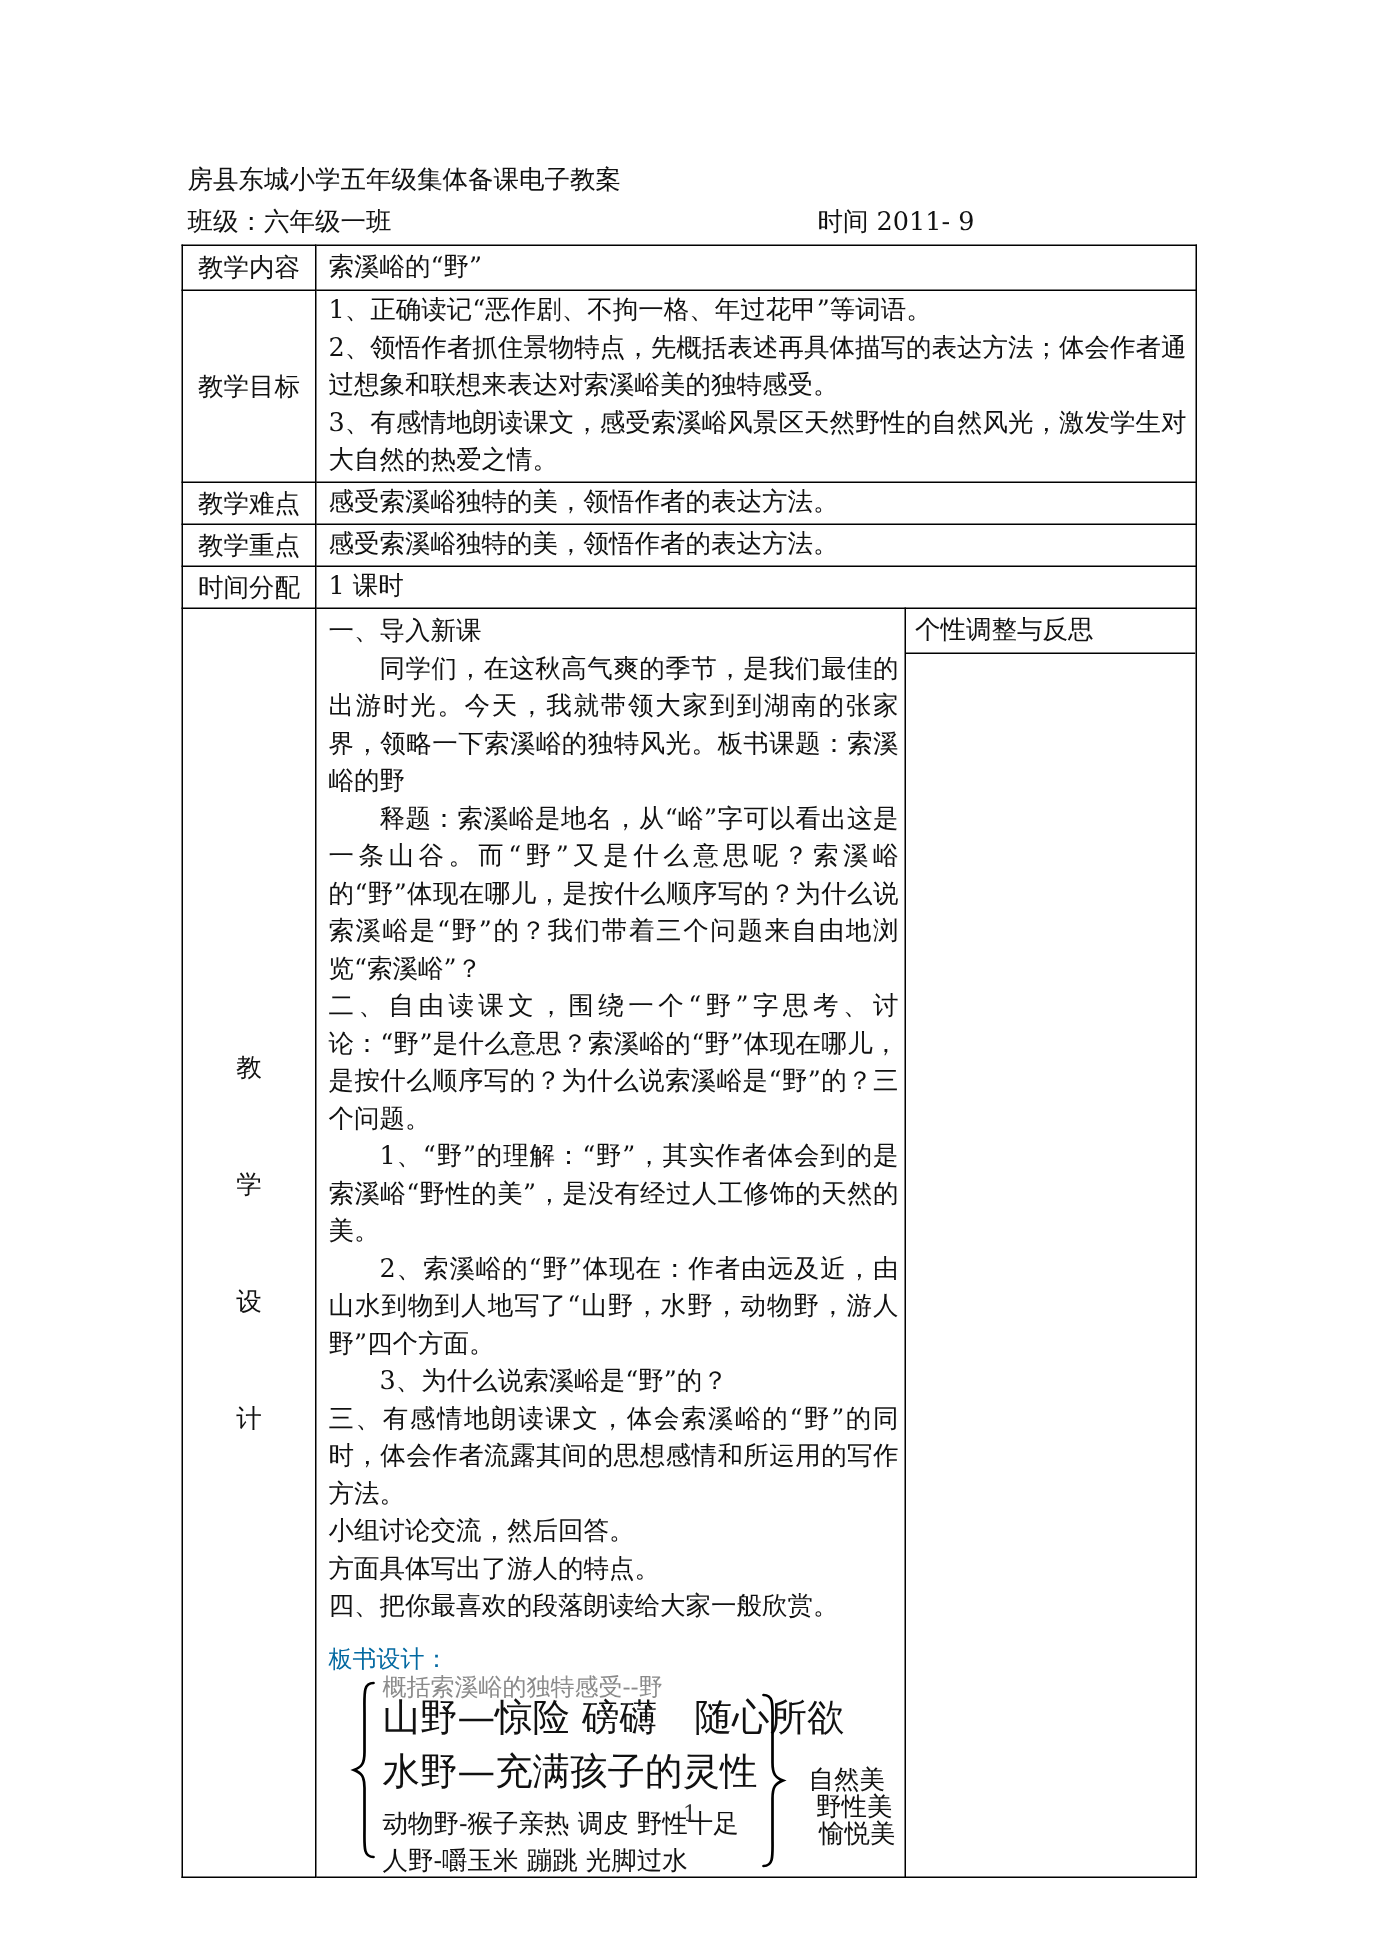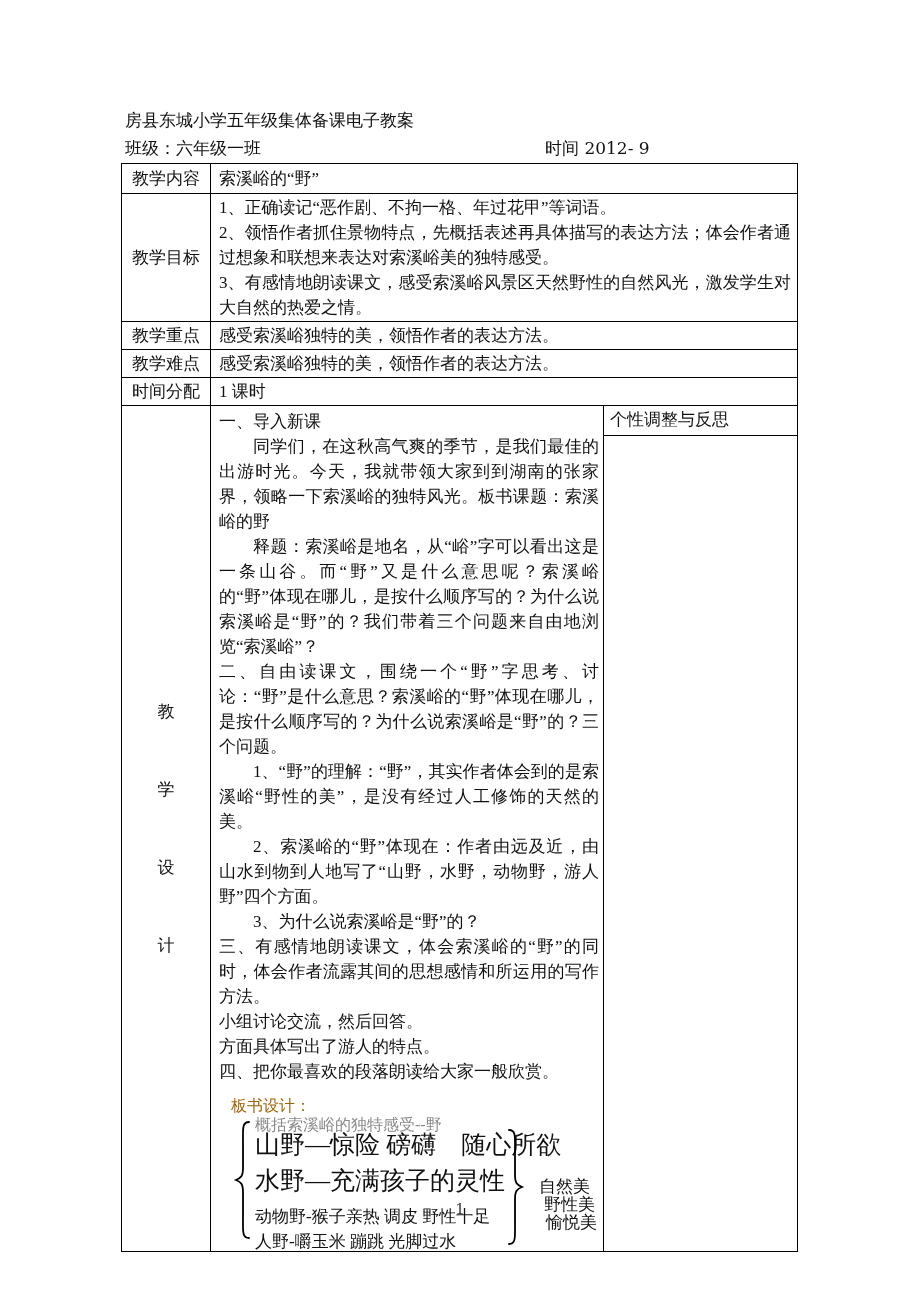--- a/index.html
+++ b/index.html
@@ -12,37 +12,37 @@
   }
   .page { position: absolute; left: 0; top: 0; width: 884px; height: 1302px; background: #fff; }
   .doc { position: absolute; left: 121px; top: 109px; width: 676px; }
 
   .doc-title { font-size: 17px; line-height: 22px; margin-left: 4px; white-space: nowrap; }
   .meta-row { position: relative; height: 22px; margin-top: 6px; font-size: 17px; line-height: 22px; }
   .class-label { position: absolute; left: 4px; top: 0; white-space: nowrap; }
   .time-label  { position: absolute; left: 424px; top: 0; white-space: nowrap; }
 
   table.lesson { border-collapse: collapse; table-layout: fixed; width: 676px; margin-top: 4px; }
-  table.lesson td { border: 1.5px solid #000; overflow: hidden; font-family: Liberation Serif, serif; }
+  table.lesson td { border: 1.5px solid #000; overflow: hidden; }
 
   td.lbl { text-align: center; vertical-align: middle; font-size: 17px; padding: 0 2px; }
   td.cnt { font-size: 17px; line-height: 25px; padding: 1px 6px 1px 8px; vertical-align: middle; }
   td.cnt-top { vertical-align: top; }
   .goal-line { text-align: justify; }
 
   td.main-cell { vertical-align: top; font-size: 17px; line-height: 25px; padding: 3px 4px 0 8px; height: 730px; }
   td.main-cell p { text-align: justify; }
   td.main-cell p.indent { text-indent: 2em; }
 
   .vlabel-box { display: flex; flex-direction: column; align-items: center; justify-content: center; gap: 55px; height: 726px; font-size: 17px; }
 
   td.right-cell { vertical-align: top; padding: 0; }
   .right-header { height: 30px; line-height: 28px; padding-left: 6px; font-size: 17px; border-bottom: 1.5px solid #000; }
 
-  .board-heading { margin-top: 12px; color: #a16207; font-size: 16px; line-height: 20px; margin-left: 12px; }
+  .board-heading { margin-top: 12px; color: #0369a1; font-size: 16px; line-height: 20px; }
   .board-diagram { display: flex; align-items: flex-start; margin-top: 0px; }
   .brace-left  { margin: 4px 0 0 12px; flex: none; }
   .brace-right { margin-top: 12px; flex: none; }
   .board-lines { margin-left: 2px; width: 250px; flex: none; }
   .board-summary   { color: #8a8a8a; font-size: 16px; line-height: 17px; white-space: nowrap; }
   .board-line-big  { font-size: 25px; line-height: 22px; white-space: nowrap; }
   .bl-mountain { margin-top: 1px; }
   .bl-water    { margin-top: 14px; }
   .board-line-normal { font-size: 17px; line-height: 19px; white-space: nowrap; }
   .bl-animal { margin-top: 15px; }
@@ -55,21 +55,21 @@
 </style>
 </head>
 <body>
 
 <div class="page">
   <div class="doc">
 
     <div class="doc-title">房县东城小学五年级集体备课电子教案</div>
     <div class="meta-row">
       <span class="class-label">班级：六年级一班</span>
-      <span class="time-label">时间 2012- 9</span>
+      <span class="time-label">时间 2011- 9</span>
     </div>
 
     <table class="lesson">
       <colgroup>
           <col style="width:89px">
           <col style="width:393px">
           <col style="width:194px">
         </colgroup>
 
       <tbody>
@@ -81,26 +81,26 @@
       <tr>
         <td class="lbl" style="height:123px">教学目标</td>
         <td class="cnt cnt-top" colspan="2">
           <div class="goal-line">1、正确读记“恶作剧、不拘一格、年过花甲”等词语。</div>
           <div class="goal-line">2、领悟作者抓住景物特点，先概括表述再具体描写的表达方法；体会作者通过想象和联想来表达对索溪峪美的独特感受。</div>
           <div class="goal-line">3、有感情地朗读课文，感受索溪峪风景区天然野性的自然风光，激发学生对大自然的热爱之情。</div>
         </td>
       </tr>
 
       <tr>
-        <td class="lbl" style="height:26px">教学重点</td>
+        <td class="lbl" style="height:27px">教学难点</td>
         <td class="cnt" colspan="2">感受索溪峪独特的美，领悟作者的表达方法。</td>
       </tr>
 
       <tr>
-        <td class="lbl" style="height:27px">教学难点</td>
+        <td class="lbl" style="height:26px">教学重点</td>
         <td class="cnt" colspan="2">感受索溪峪独特的美，领悟作者的表达方法。</td>
       </tr>
 
       <tr>
         <td class="lbl" style="height:28px">时间分配</td>
         <td class="cnt" colspan="2">1 课时</td>
       </tr>
 
       <tr>
         <td>

